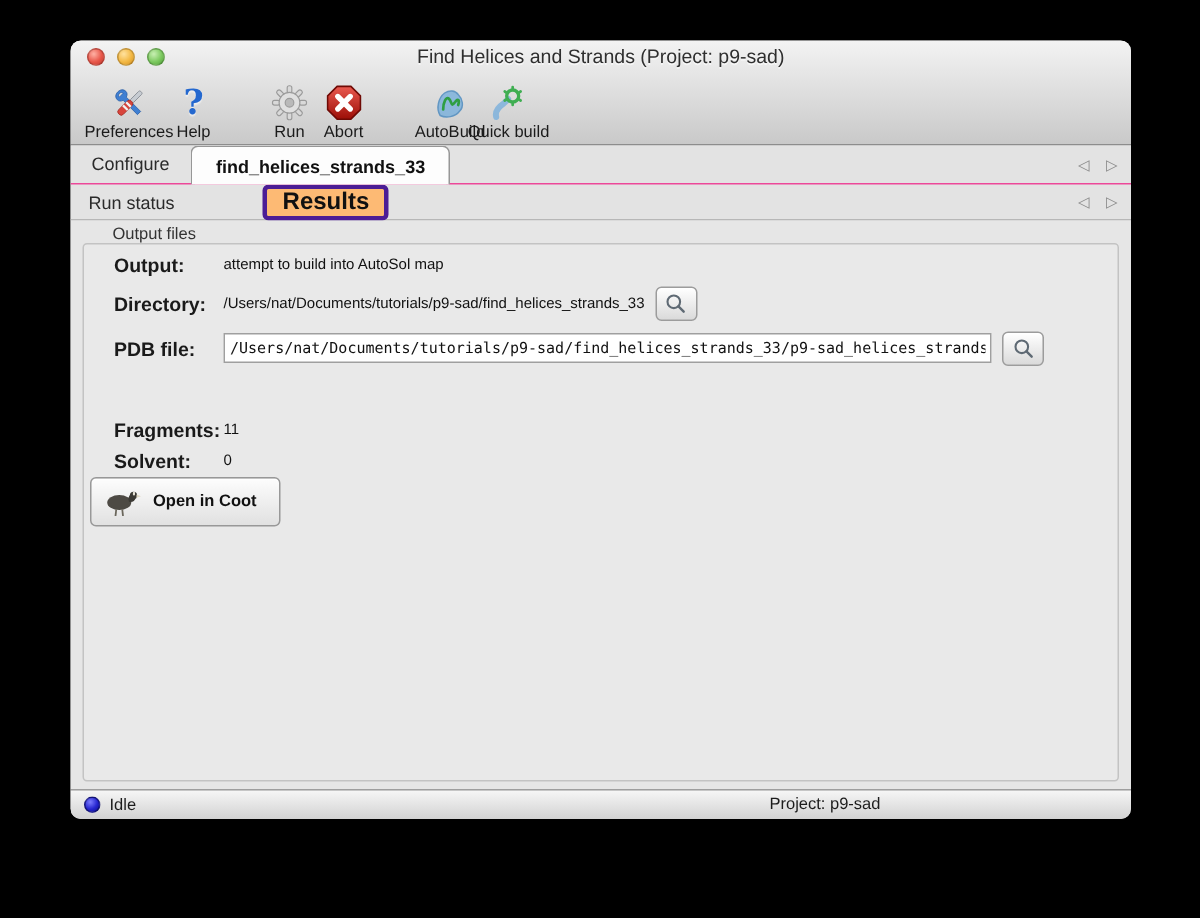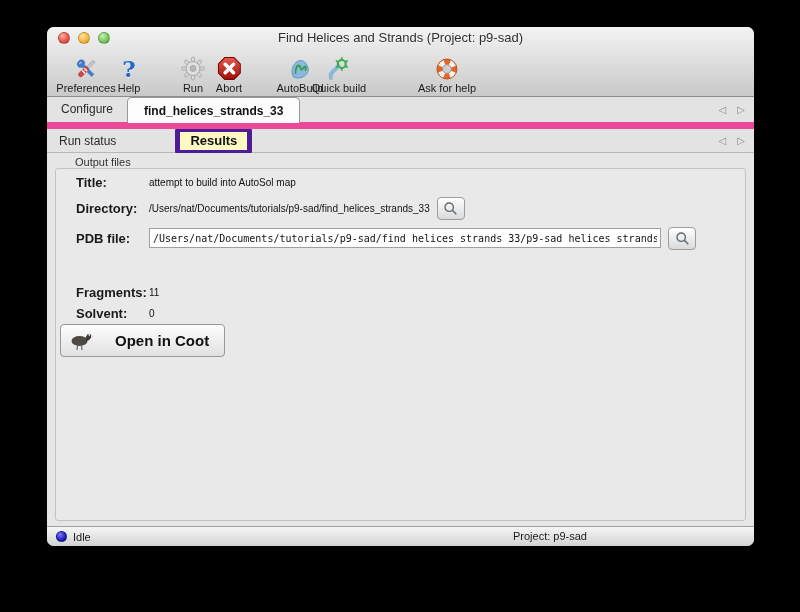--- a/index.html
+++ b/index.html
@@ -19,52 +19,52 @@
   .title-text{font-size:13px;color:#2f2f2f;text-shadow:0 1px 0 rgba(255,255,255,0.55);}
   .toolbar{position:relative;height:48px;}
   .tool{position:absolute;bottom:2px;transform:translateX(-50%);display:flex;flex-direction:column;
     align-items:center;cursor:default;}
   .tool .iconbox{height:27px;display:flex;align-items:center;justify-content:center;margin-bottom:0px;}
   .tool .tlabel{font-size:11px;color:#1b1b1b;white-space:nowrap;}
   .t1{left:39px}.t2{left:82px}.t3{left:146px}.t4{left:182px}.t5{left:253px}.t6{left:292px}.t7{left:400px}
   .help-glyph{font-family:"DejaVu Serif",serif;font-weight:bold;font-size:23px;line-height:23px;
     color:#2468cf;text-shadow:0 1px 1px rgba(255,255,255,0.6);}
   
-  .tabrow1{position:relative;height:25px;background:#e3e3e3;border-bottom:7px solid #ec4899;
+  .tabrow1{position:relative;height:25px;background:#e3e3e3;border-bottom:1px solid #ec4899;
     display:flex;align-items:flex-start;flex:0 0 auto;z-index:3;}
   .tabrow1 .plain-tab{font-size:12px;color:#2a2a2a;padding:0 14px;line-height:25px;}
   .active-tab{height:25px;margin-bottom:-1px;background:#fdfdfd;border:1px solid #979797;border-bottom:none;
     border-radius:5px 5px 0 0;display:flex;align-items:center;padding:0 16px;font-size:12px;font-weight:bold;
     color:#111;z-index:4;}
   .tabrow2{position:relative;height:23px;background:#e3e3e3;border-bottom:1px solid #b7b7b7;
     display:flex;align-items:center;flex:0 0 auto;gap:39px;}
   .tabrow2 .plain-tab{font-size:12px;color:#2a2a2a;padding:0 12px;}
-  .results-pill{height:18px;background:#fef9c3;border:5px solid #4c1d95;border-radius:4px;
-    display:flex;align-items:center;padding:0 10px;font-size:13px;font-weight:bold;color:#111;margin-left:8px;}
+  .results-pill{height:18px;background:#fdba74;border:3px solid #4c1d95;border-radius:4px;
+    display:flex;align-items:center;padding:0 10px;font-size:16px;font-weight:bold;color:#111;margin-left:8px;}
   .arrows{position:absolute;right:9px;top:0;bottom:0;display:flex;align-items:center;gap:11px;
     color:#8a8a8a;font-size:10px;}
   .arrows span{cursor:default;}
   
   .content{position:relative;flex:1 1 auto;background:#e6e6e6;}
   .group-label{position:absolute;left:28px;top:3px;font-size:11px;color:#333;}
   .group-box{position:absolute;left:8px;right:8px;top:15px;bottom:5px;border:1px solid #c3c3c3;
     border-radius:3px;background:#e9e9e9;}
   .frow{position:absolute;left:20px;right:20px;display:flex;align-items:center;height:20px;}
   .flabel{width:73px;flex:0 0 73px;font-size:13px;font-weight:bold;color:#1a1a1a;}
   .fvalue{font-size:10px;color:#111;}
   .r-title{top:3px}.r-dir{top:29px}.r-pdb{top:59px}.r-res{top:91px}.r-frag{top:113px}.r-solv{top:134px}
   .r-buttons{top:155px;left:4px;height:32px;}
   .pdb-input{width:512px;height:20px;box-sizing:border-box;border:1px solid #9f9f9f;background:#fff;
     font-family:"DejaVu Sans Mono",monospace;font-size:10px;color:#111;padding:0 3px;border-radius:0;}
   .search-btn{width:26px;height:21px;margin-left:7px;border:1px solid #9c9c9c;border-radius:4px;
     background:linear-gradient(#ffffff,#dadada);display:flex;align-items:center;justify-content:center;
     box-shadow:0 1px 0 rgba(255,255,255,0.8) inset;cursor:default;flex:0 0 26px;}
-  .open-btn{display:inline-flex;align-items:center;gap:20px;height:31px;padding:0 15px 0 8px;
+  .open-btn{display:inline-flex;align-items:center;gap:7px;height:31px;padding:0 15px 0 8px;
     border:1px solid #989898;border-radius:4px;background:linear-gradient(#fdfdfd,#e1e1e1);
-    box-shadow:0 1px 0 rgba(255,255,255,0.9) inset;font-size:15px;font-weight:bold;color:#111;
+    box-shadow:0 1px 0 rgba(255,255,255,0.9) inset;font-size:11px;font-weight:bold;color:#111;
     margin-right:8px;cursor:default;}
   
   .statusbar{position:relative;height:19px;flex:0 0 19px;border-top:1px solid #9e9e9e;
     background:linear-gradient(#f6f6f6,#d2d2d2);display:flex;align-items:center;}
   .status-dot{width:11px;height:11px;border-radius:50%;margin:0 6px 0 9px;
     background:radial-gradient(circle at 35% 30%,#7d7dff,#2525cf 55%,#0d0d8a);
     border:1px solid rgba(0,0,0,0.35);box-sizing:border-box;}
   .status-text{font-size:11px;color:#1c1c1c;}
   .project-text{position:absolute;left:466px;top:3px;font-size:11px;color:#1c1c1c;}
 </style>
@@ -170,32 +170,20 @@
                 <line x1="10.7" y1="5" x2="12.2" y2="5.9"></line>
                 <line x1="19.8" y1="10.1" x2="21.3" y2="11"></line>
                 <line x1="10.7" y1="11" x2="12.2" y2="10.1"></line>
                 <line x1="19.8" y1="5.9" x2="21.3" y2="5"></line>
               </g>
             </svg>
           </span>
           <span class="tlabel">Quick build</span>
         </div>
 
-        <div class="tool t7">
-          <span class="iconbox">
-            <svg width="24" height="24" viewBox="0 0 24 24">
-              <circle cx="12" cy="12" r="10" fill="#e2662a"></circle>
-              <circle cx="12" cy="12" r="10" fill="none" stroke="#a34513" stroke-width="0.8"></circle>
-              <circle cx="12" cy="12" r="7" fill="none" stroke="#f7f5ee" stroke-width="5" stroke-dasharray="5.5 5.5" transform="rotate(22.5 12 12)"></circle>
-              <circle cx="12" cy="12" r="4.3" fill="#cfcfcf"></circle>
-              <circle cx="12" cy="12" r="4.3" fill="none" stroke="#97999b" stroke-width="0.8"></circle>
-            </svg>
-          </span>
-          <span class="tlabel">Ask for help</span>
-        </div>
 
       </div>
     </div>
 
     <div class="tabrow1">
       <span class="plain-tab">Configure</span>
       <div class="active-tab">find_helices_strands_33</div>
       <div class="arrows">
         <span>◁</span>
         <span>▷</span>
@@ -209,21 +197,21 @@
         <span>◁</span>
         <span>▷</span>
       </div>
     </div>
 
     <div class="content">
       <span class="group-label">Output files</span>
       <div class="group-box">
 
         <div class="frow r-title">
-          <span class="flabel">Title:</span>
+          <span class="flabel">Output:</span>
           <span class="fvalue">attempt to build into AutoSol map</span>
         </div>
 
         <div class="frow r-dir">
           <span class="flabel">Directory:</span>
           <span class="fvalue">/Users/nat/Documents/tutorials/p9-sad/find_helices_strands_33</span>
           <span class="search-btn">
             <svg width="15" height="15" viewBox="0 0 15 15">
               <circle cx="6.2" cy="6.2" r="4.2" fill="none" stroke="#5f6a74" stroke-width="1.4"></circle>
               <line x1="9.3" y1="9.3" x2="12.8" y2="12.8" stroke="#5f6a74" stroke-width="1.6" stroke-linecap="round"></line>

